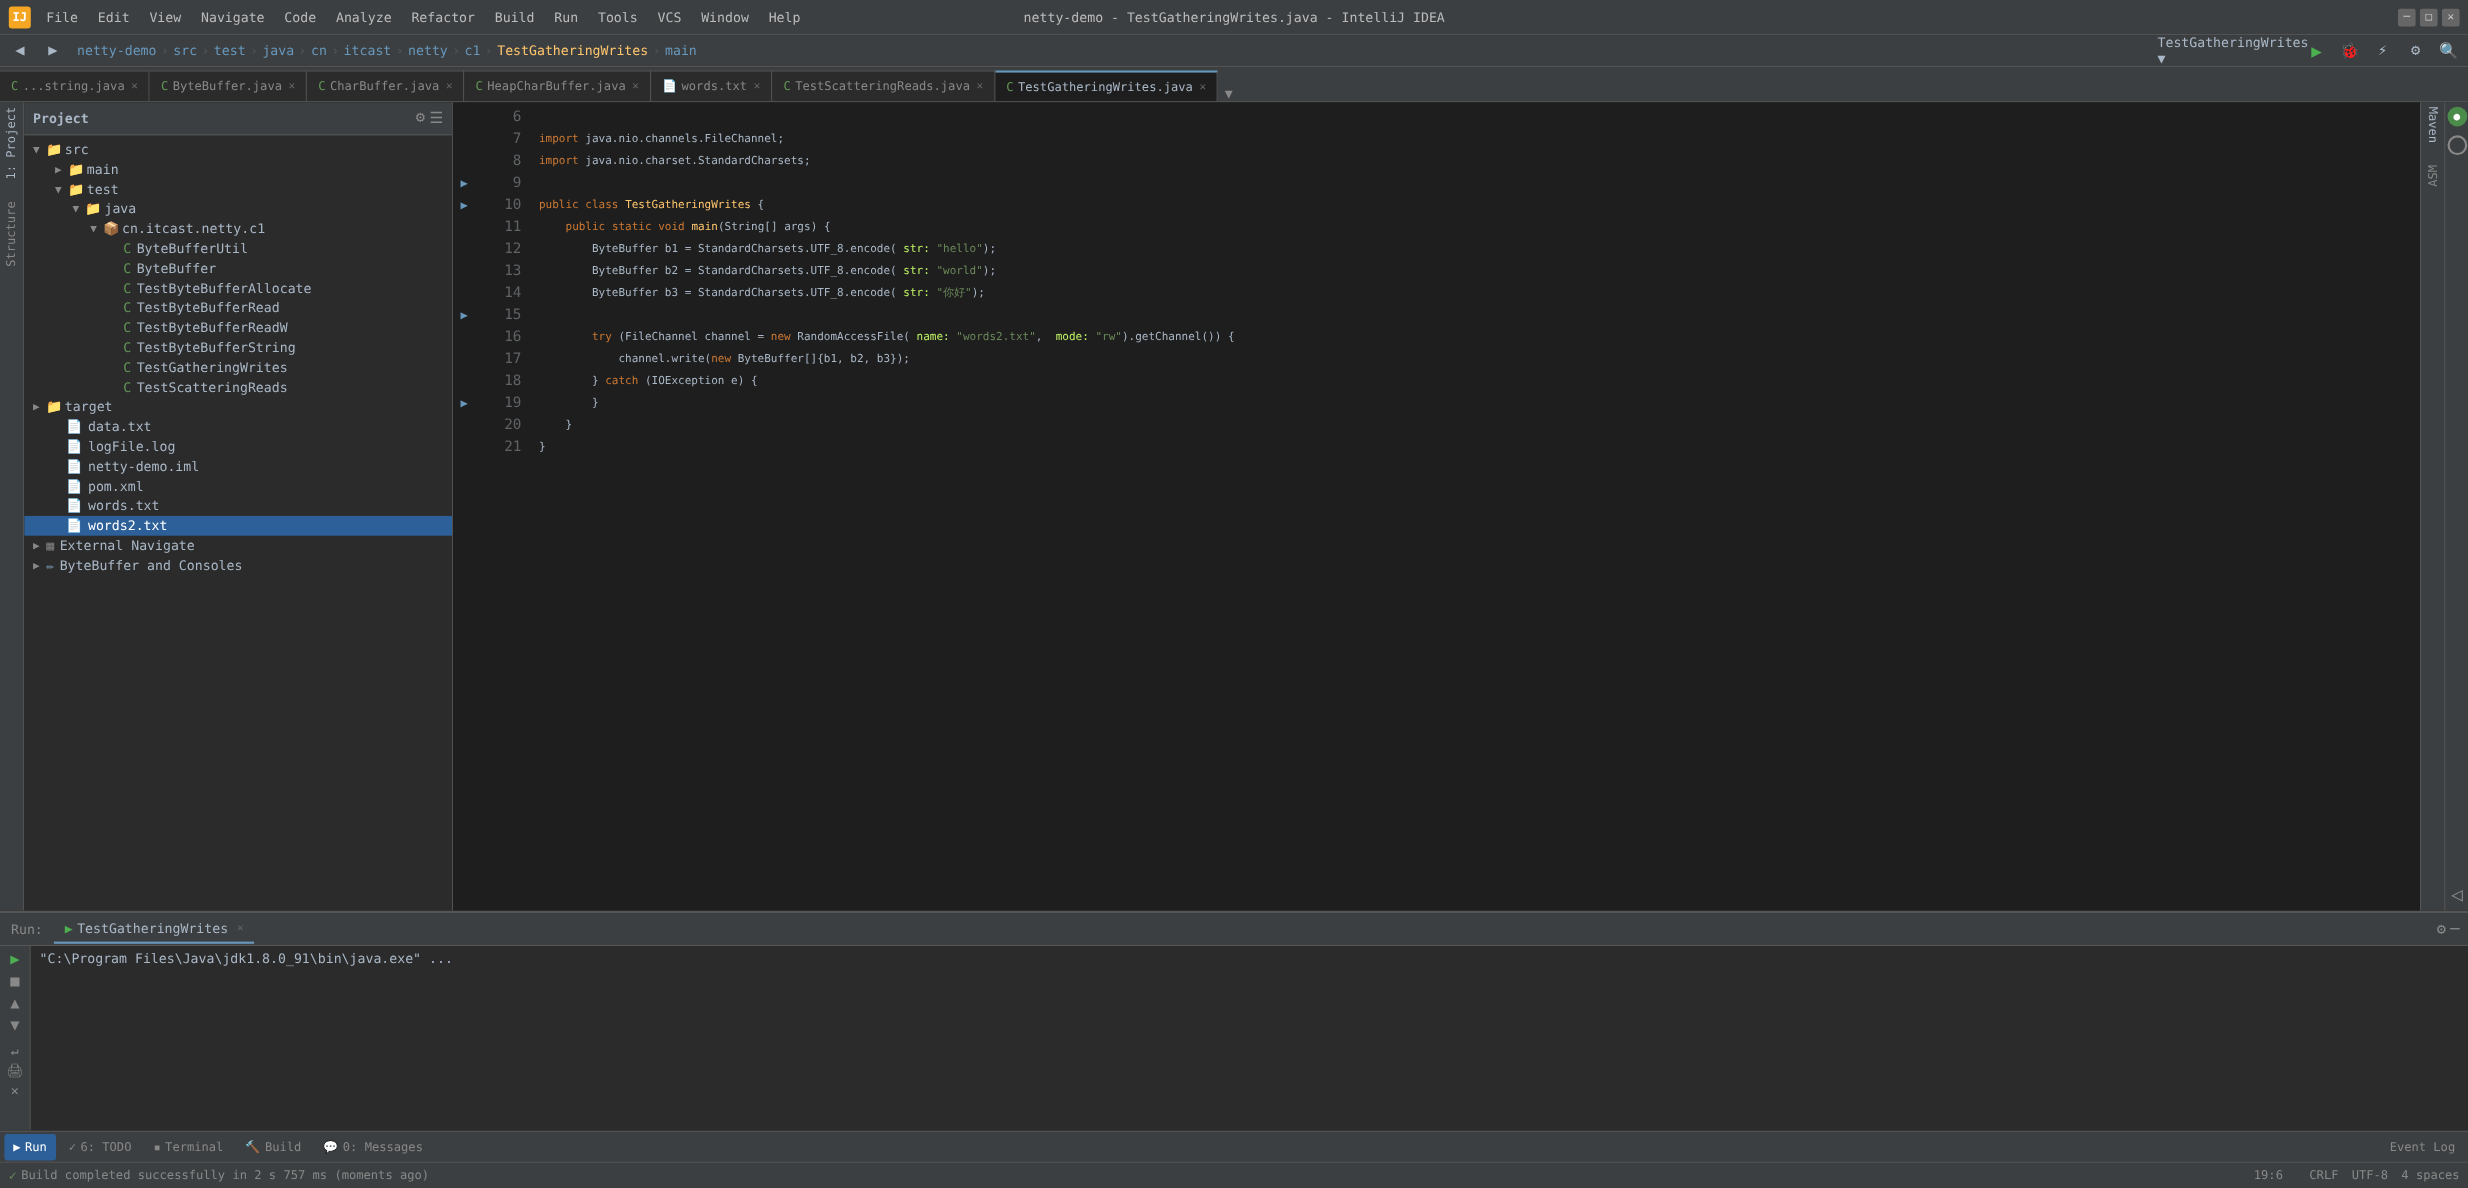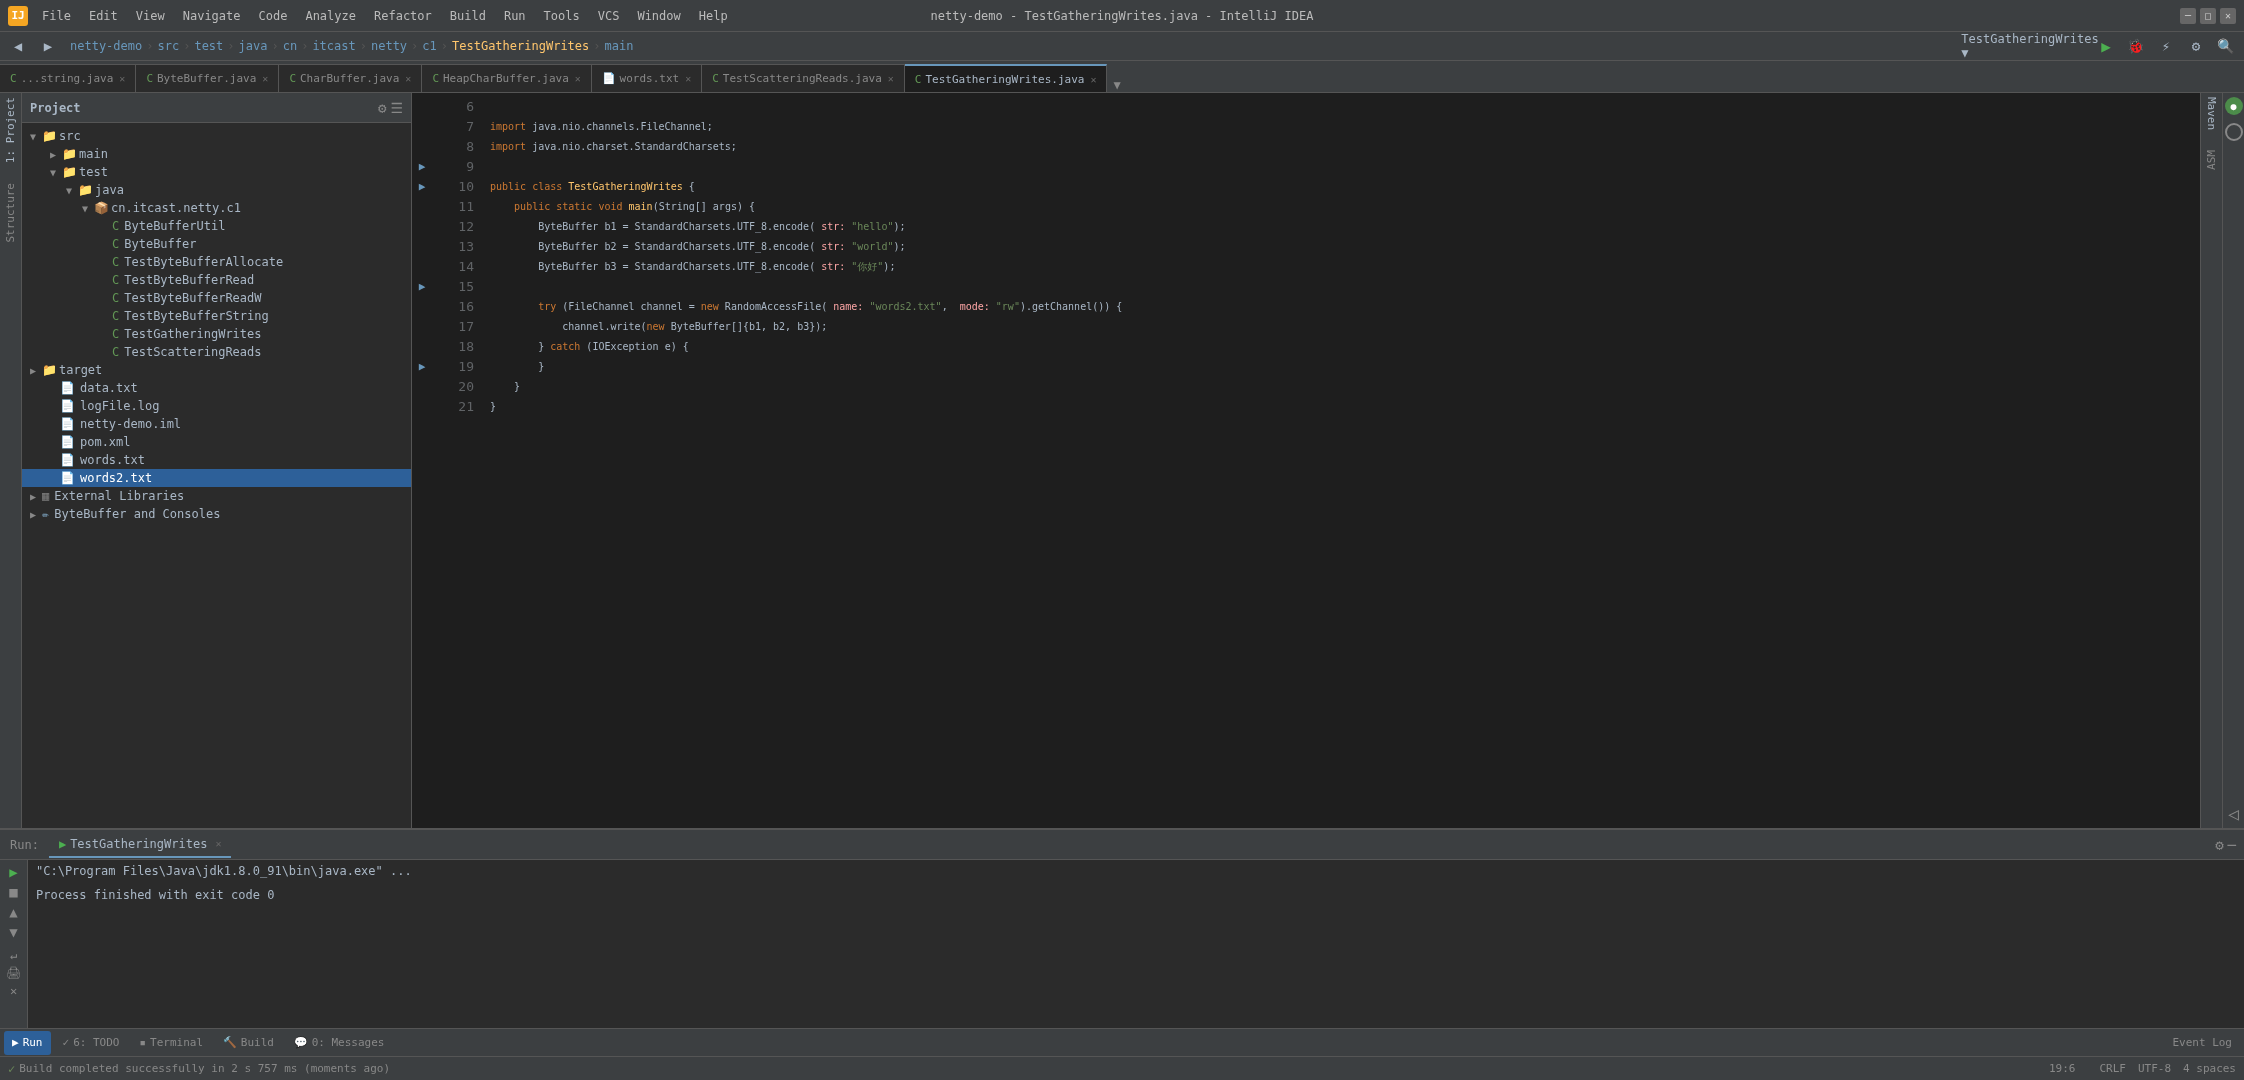--- a/index.html
+++ b/index.html
@@ -210,21 +210,21 @@
       white-space: pre;
     }
 
     
     .kw { color: #cc7832; }
     .type { color: #a9b7c6; }
     .cls { color: #ffc66d; }
     .str { color: #6a8759; }
     .method { color: #ffc66d; }
     .var { color: #a9b7c6; }
-    .gray { color: #fca5a5; }
+    .gray { color: #bef264; }
 
     
     .bottom-panel {
       height: 200px;
       background: #2b2b2b;
       border-top: 2px solid #555;
       display: flex;
       flex-direction: column;
       flex-shrink: 0;
     }
@@ -527,21 +527,21 @@
 
       <div class="tree-item selected" style="padding-left:22px;">
         <span style="width:14px;"></span>
         <span style="color:#8a8a8a; margin-right:3px;">📄</span>
         <span class="tree-label selected">words2.txt</span>
       </div>
 
       <div class="tree-item" style="padding-left:4px;">
         <span class="tree-arrow">▶</span>
         <span style="color:#7a7a7a; margin-right:3px;">▦</span>
-        <span class="tree-label">External Libraries</span>
+        <span class="tree-label">External Navigate</span>
       </div>
 
       <div class="tree-item" style="padding-left:4px;">
         <span class="tree-arrow">▶</span>
         <span style="color:#7a9fba; margin-right:3px;">✏</span>
         <span class="tree-label">ByteBuffer and Consoles</span>
       </div>
     </div>
   </div>
 
@@ -653,21 +653,20 @@
       <div style="color:#888; font-size:14px; cursor:pointer;">▲</div>
       <div style="color:#888; font-size:14px; cursor:pointer;">▼</div>
       <div style="color:#888; font-size:12px; cursor:pointer; margin-top:4px;">↵</div>
       <div style="color:#888; font-size:12px; cursor:pointer;">🖨</div>
       <div style="color:#888; font-size:12px; cursor:pointer;">✕</div>
     </div>
 
     <div class="console-content">
       <div class="console-cmd">"C:\Program Files\Java\jdk1.8.0_91\bin\java.exe" ...</div>
       <div style="height:10px;"></div>
-      <div class="console-output">Process finished with exit code 0</div>
     </div>
   </div>
 </div>
 
 <div style="height:28px; background:#3c3f41; display:flex; align-items:center; padding:0 4px; gap:4px; border-top:1px solid #555; flex-shrink:0;">
   <div style="display:flex; align-items:center; gap:4px; padding:0 8px; height:24px; background:#2d6099; border-radius:3px; color:white; font-size:11px; cursor:pointer;">
     <span>▶</span>
     <span>Run</span>
   </div>
   <div style="display:flex; align-items:center; gap:4px; padding:0 8px; height:24px; color:#888; font-size:11px; cursor:pointer;">

